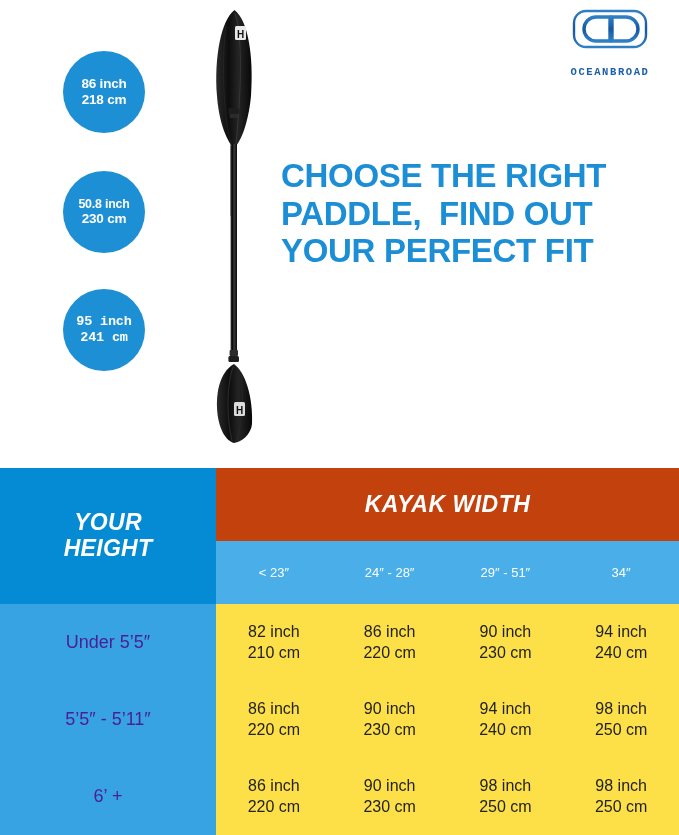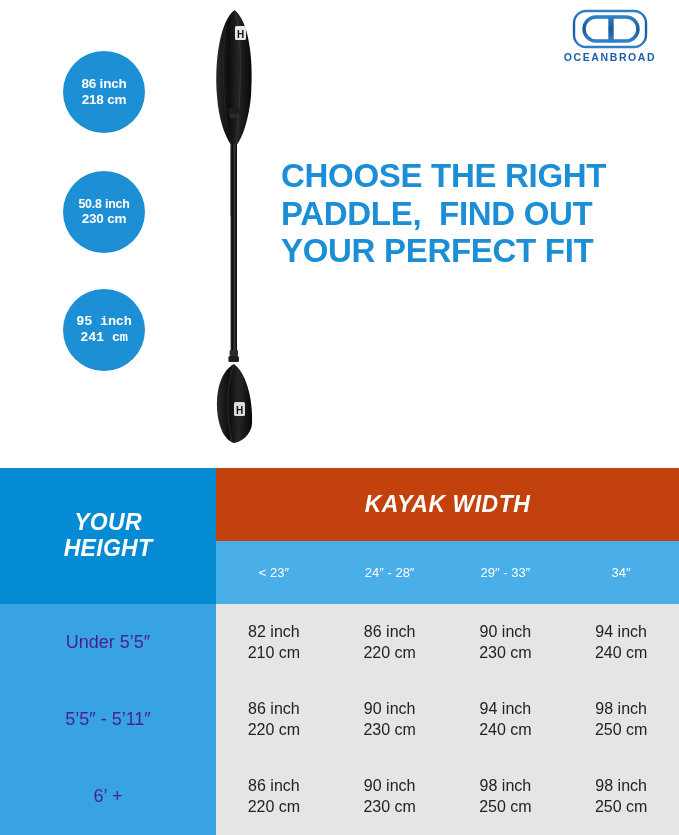--- a/index.html
+++ b/index.html
@@ -54,27 +54,27 @@
   }
 
   
   #logo {
     position: absolute;
     left: 558px; top: 8px;
     width: 104px; height: 56px;
   }
   #logo-mark { display:block; }
   #logo-wordmark {
-    margin-top: 1px;
+    margin-top: 16px;
     text-align: center;
     font-size: 10.5px;
     font-weight: bold;
     letter-spacing: 1.6px;
     color: #1c5fa8;
-    font-family: Liberation Sans, sans-serif;
+    font-family: Liberation Mono, monospace;
   }
 
   
   #headline {
     position: absolute;
     left: 281px; top: 157px;
     width: 372px;
     color: #1b8ed6;
     font-weight: bold;
     font-size: 33px;
@@ -144,21 +144,21 @@
     color: #4c1d95;
     font-size: 18px;
     text-align: center;
     vertical-align: middle;
     border-top: 2px solid #ffffff;
     border-right: 2px solid #ffffff;
     white-space: nowrap;
   }
 
   .data-cell {
-    background: #e5e5e5;
+    background: #fde047;
     color: #222222;
     font-size: 16px;
     line-height: 1.32;
     text-align: center;
     vertical-align: middle;
     border-top: 2px solid #ffffff;
     border-left: 2px solid #ffffff;
     height: 76px;
   }
   .data-cell.first { border-left: 0; }
@@ -257,21 +257,21 @@
     <tr>
       <td class="th-height" rowspan="2">
         <span class="hdr-line">YOUR</span>
         <span class="hdr-line">HEIGHT</span>
       </td>
       <td class="th-kayak" colspan="4">KAYAK WIDTH</td>
     </tr>
     <tr>
       <td class="th-sub first">&lt; 23″</td>
       <td class="th-sub">24″ - 28″</td>
-      <td class="th-sub">29″ - 33″</td>
+      <td class="th-sub">29″ - 51″</td>
       <td class="th-sub">34″</td>
     </tr>
 
     <tr>
       <td class="row-label">Under 5’5″</td>
       <td class="data-cell first">
         <span>82 inch</span>
         <span>210 cm</span>
       </td>
       <td class="data-cell">

